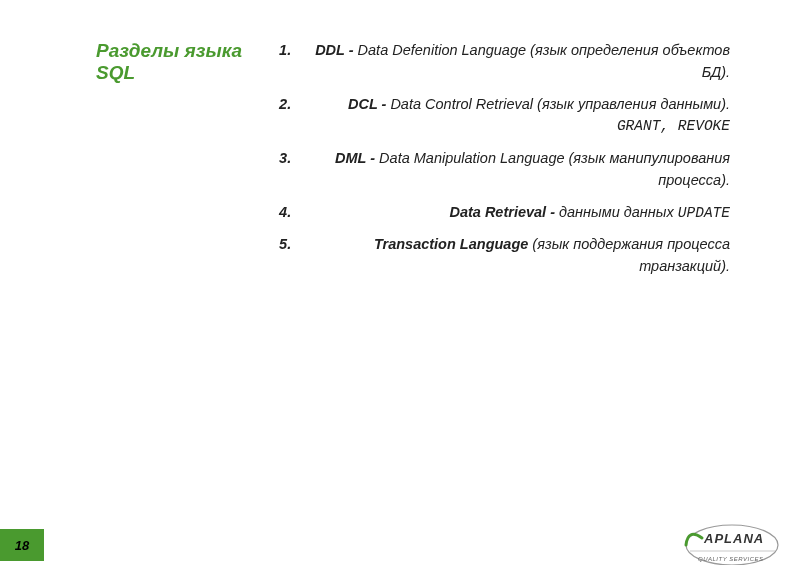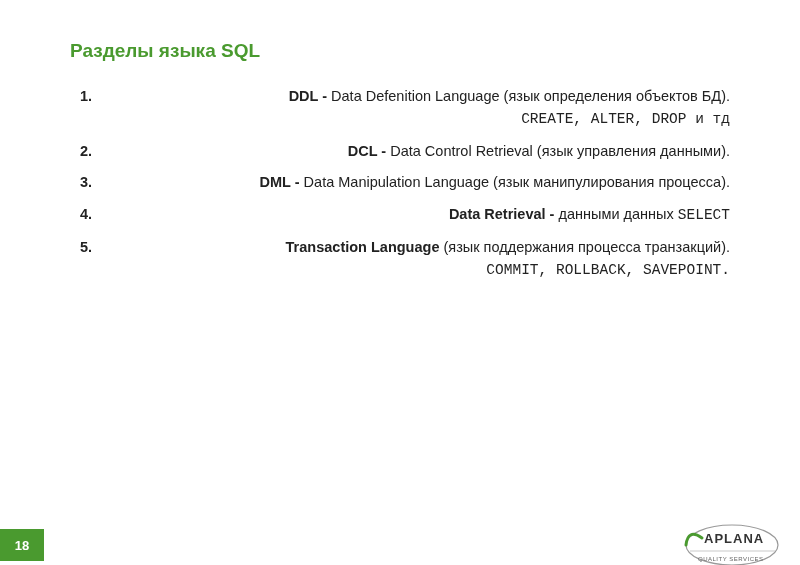--- a/index.html
+++ b/index.html
@@ -11,23 +11,24 @@
       font-family: Georgia, 'Times New Roman', serif;
       font-size: 15px;
       color: #222;
       overflow: hidden;
     }
 
     .slide {
       width: 800px;
       height: 565px;
       position: relative;
-      padding: 40px 70px 60px 70px;
+      padding: 40px 70px 60px 96px;
       display: flex;
-      flex-direction: column;
+      flex-direction: row;
+      font-style: italic;
     }
 
     .slide-title {
       color: #4a9a2f;
       font-size: 19px;
       font-weight: bold;
       margin-bottom: 24px;
       font-family: Arial, sans-serif;
     }
 
@@ -76,21 +77,21 @@
       left: 0;
       right: 0;
       height: 40px;
       display: flex;
       align-items: center;
       justify-content: space-between;
     }
 
     .page-number {
       background: #4a9a2f;
-      color: #ffffff;
+      color: #000000;
       font-family: Arial, sans-serif;
       font-size: 13px;
       font-weight: bold;
       width: 44px;
       height: 32px;
       display: flex;
       align-items: center;
       justify-content: center;
     }
 
@@ -106,50 +107,49 @@
 <div class="slide">
 
   <div class="slide-title">Разделы языка SQL</div>
 
   <ol class="content-list">
 
     <li>
       <span class="item-number">1.</span>
       <span class="item-content">
         <b>DDL -</b><span> Data Defenition Language (язык определения объектов БД).</span><br>
-        <span class="mono">CREATE, ALTER, DROP и тд</span>
       </span>
     </li>
 
     <li>
       <span class="item-number">2.</span>
       <span class="item-content">
         <b>DCL -</b><span> Data Control Retrieval (язык управления данными).</span><br>
+        <span class="mono">GRANT, REVOKE</span>
       </span>
     </li>
 
     <li>
       <span class="item-number">3.</span>
       <span class="item-content">
         <b>DML -</b><span> Data Manipulation Language (язык манипулирования процесса).</span><br>
       </span>
     </li>
 
     <li>
       <span class="item-number">4.</span>
       <span class="item-content">
-        <b>Data Retrieval -</b><span> данными данных </span><span class="mono">SELECT</span>
+        <b>Data Retrieval -</b><span> данными данных </span><span class="mono">UPDATE</span>
       </span>
     </li>
 
     <li>
       <span class="item-number">5.</span>
       <span class="item-content">
         <b>Transaction Language</b><span> (язык поддержания процесса транзакций).</span><br>
-        <span class="mono">COMMIT, ROLLBACK, SAVEPOINT.</span>
       </span>
     </li>
 
   </ol>
 
   <div class="bottom-bar">
     <div class="page-number">18</div>
     <div class="logo-area">
 
       <svg width="110" height="44" viewBox="0 0 110 44">

